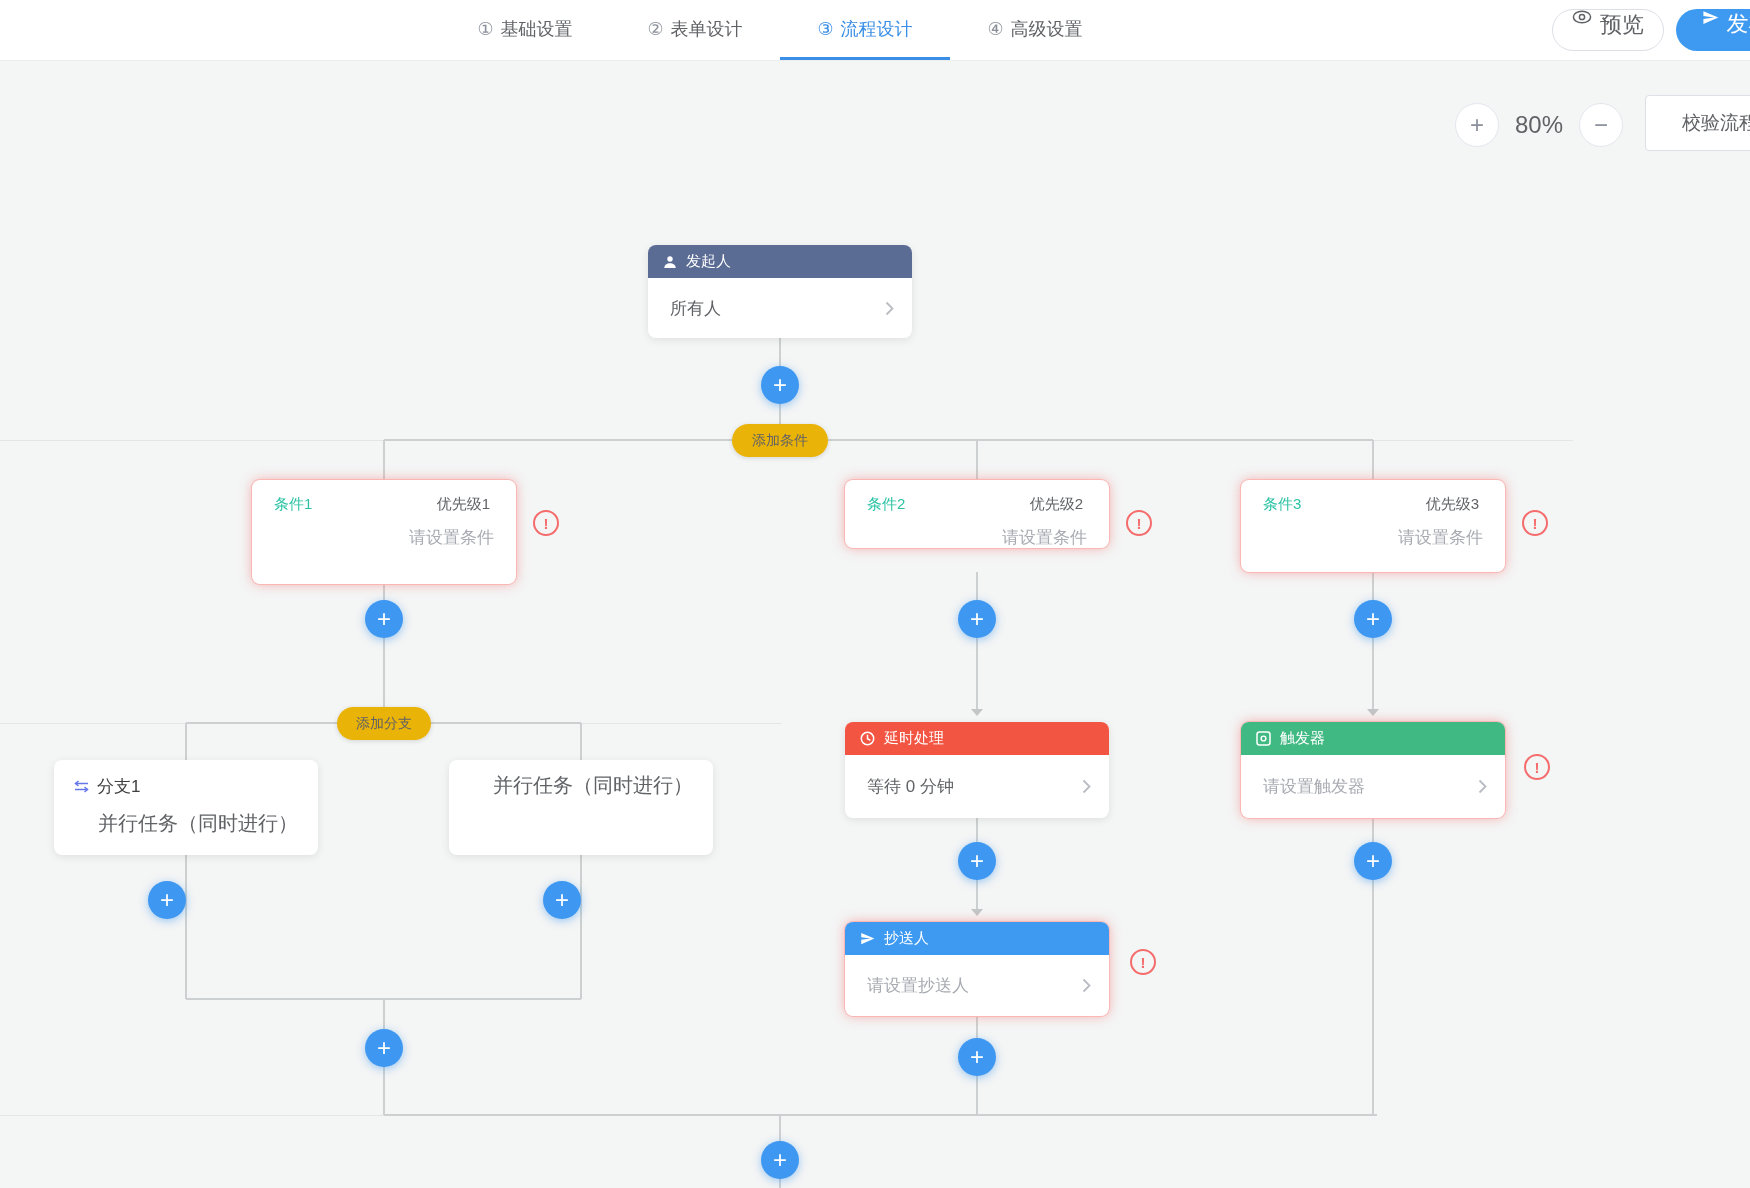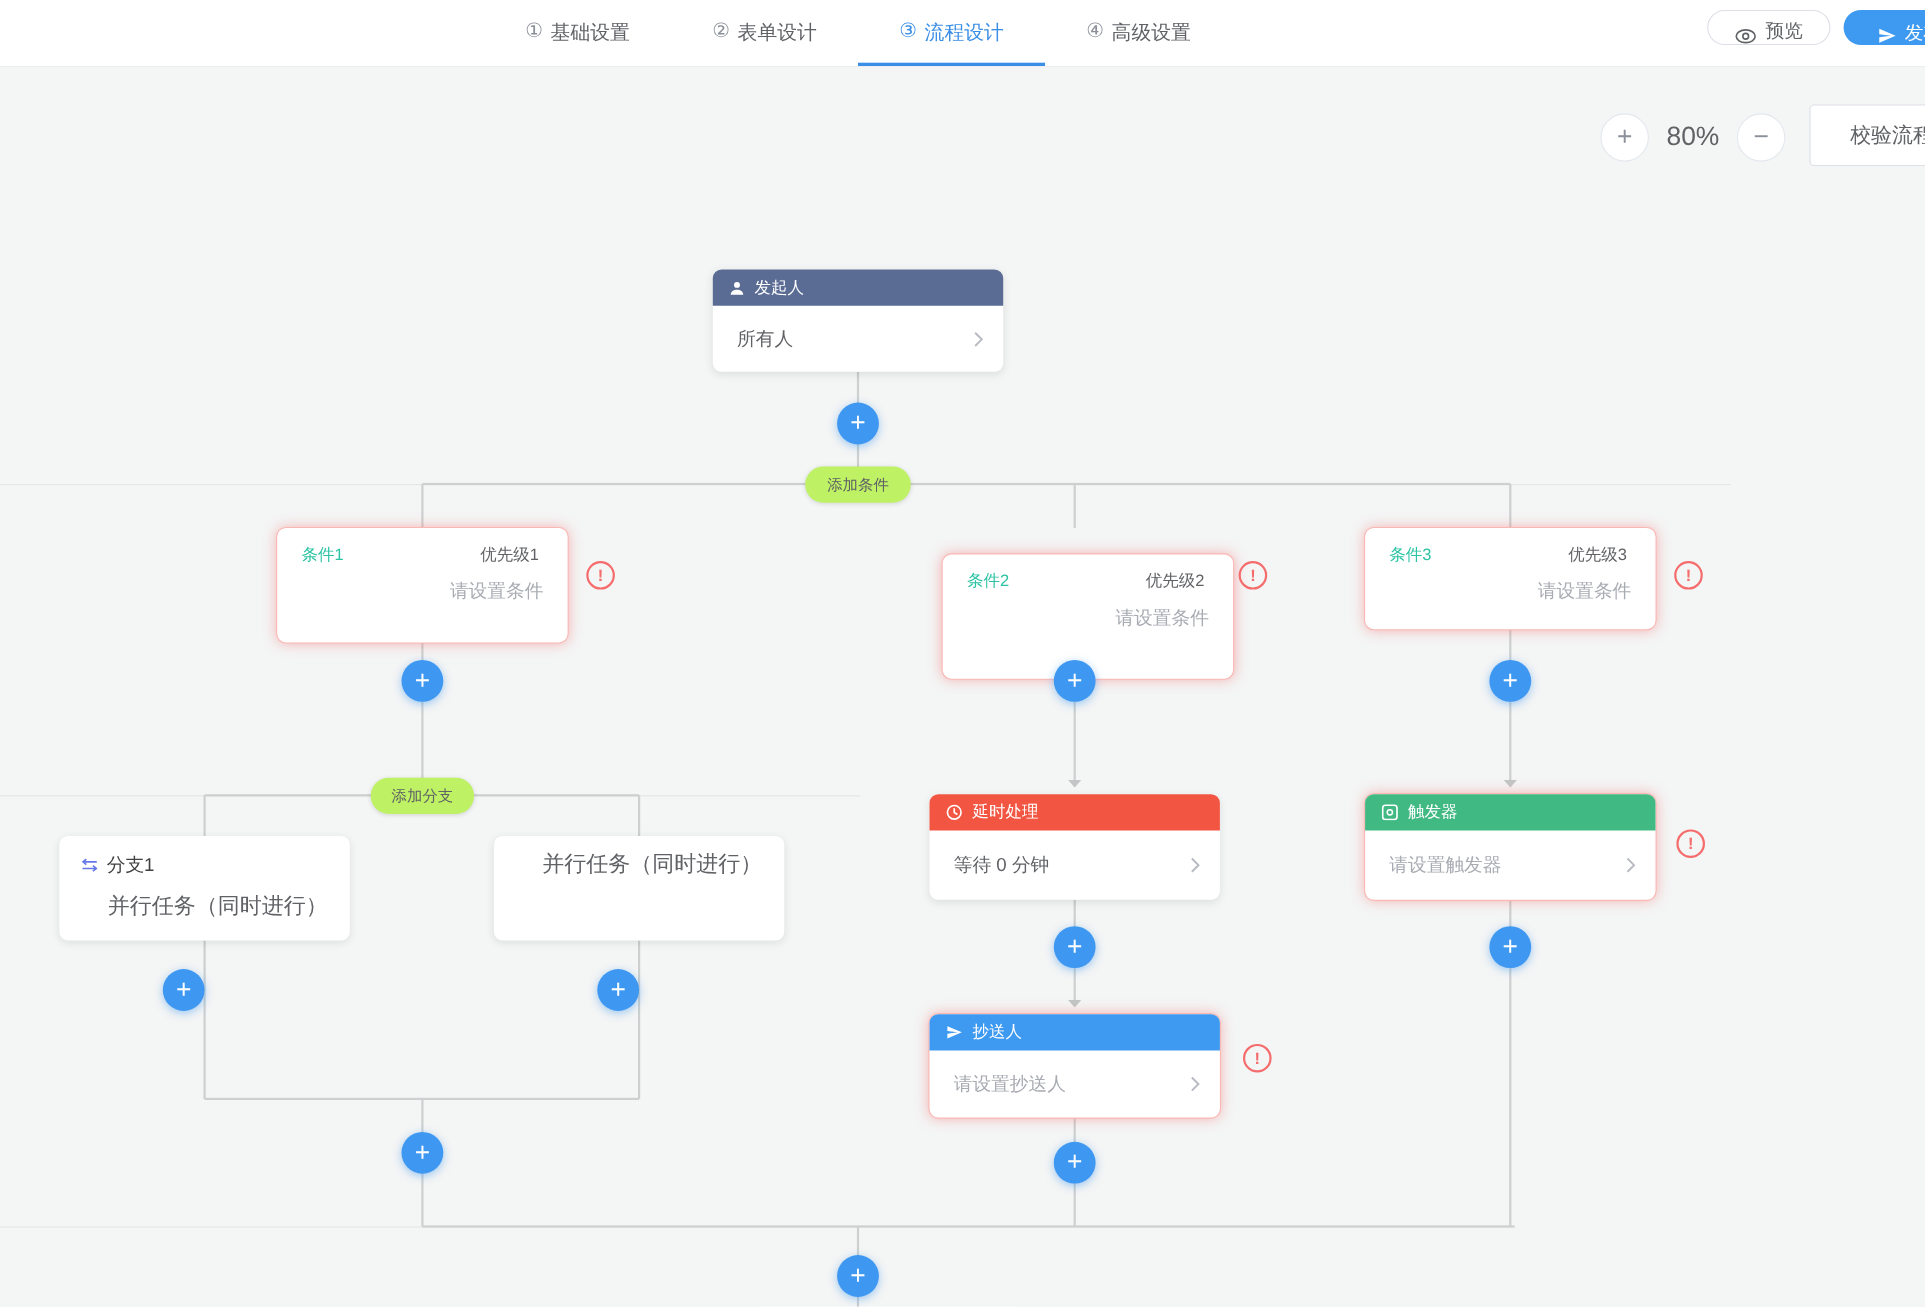--- a/index.html
+++ b/index.html
@@ -7,22 +7,22 @@
     font-family:"Liberation Sans","DejaVu Sans",sans-serif;color:#606266;}
   
   .navbar{position:absolute;left:0;top:0;width:1750px;height:60px;background:#fff;
     border-bottom:1px solid #ebedef;z-index:50;}
   .steps{position:absolute;left:440px;top:0;height:60px;display:flex;}
   .step{width:170px;height:57px;display:flex;align-items:center;justify-content:center;
     gap:7px;font-size:18px;color:#606266;cursor:pointer;border-bottom:3px solid transparent;}
   .step .num{font-size:18px;color:#8a8f99;}
   .step.active{color:#3a8ee6;border-bottom-color:#3a8ee6;}
   .step.active .num{color:#3a8ee6;}
-  .pill-btn{position:absolute;top:9px;height:32px;border-radius:21px;display:flex;
-    align-items:flex-end;justify-content:center;gap:8px;font-size:17px;cursor:pointer;box-sizing:border-box;}
+  .pill-btn{position:absolute;top:9px;height:42px;border-radius:21px;display:flex;
+    align-items:flex-start;justify-content:center;gap:8px;font-size:22px;cursor:pointer;box-sizing:border-box;}
   .btn-preview{left:1552px;width:112px;background:#fff;border:1px solid #dcdfe6;color:#606266;}
   .btn-publish{left:1676px;width:120px;background:#3e9af0;color:#fff;border:none;}
   
   .canvas{position:absolute;left:0;top:60px;width:1750px;height:1128px;background:#f4f5f5;}
   
   .zoom-circle{position:absolute;width:44px;height:44px;border-radius:50%;background:#fff;
     border:1px solid #e4e7ed;box-sizing:border-box;display:flex;align-items:center;
     justify-content:center;font-size:24px;color:#8a8f99;cursor:pointer;z-index:20;}
   .zoom-pct{position:absolute;left:1499px;top:103px;width:80px;height:44px;line-height:44px;
     text-align:center;font-size:24px;color:#606266;z-index:20;}
@@ -33,21 +33,21 @@
   .vl{position:absolute;width:2px;background:#ccd0d0;z-index:1;}
   .hl{position:absolute;height:2px;background:#ccd0d0;z-index:1;}
   .fl{position:absolute;height:1px;background:#e3e6e6;z-index:0;}
   .arrow-down{position:absolute;width:0;height:0;border-left:6px solid transparent;
     border-right:6px solid transparent;border-top:7px solid #c2c6c6;z-index:1;}
   
   .plus{position:absolute;width:38px;height:38px;border-radius:50%;background:#3e97f0;color:#fff;
     display:flex;align-items:center;justify-content:center;font-size:24px;font-weight:300;
     box-shadow:0 2px 8px rgba(62,151,240,.5);cursor:pointer;z-index:6;line-height:1;}
   
-  .tag-pill{position:absolute;background:#bef264;border-radius:17px;display:flex;align-items:center;
+  .tag-pill{position:absolute;background:#eab308;border-radius:17px;display:flex;align-items:center;
     justify-content:center;font-size:14px;color:#606266;box-shadow:0 1px 5px rgba(0,0,0,.14);
     cursor:pointer;z-index:5;}
   
   .card{position:absolute;width:264px;background:#fff;border-radius:8px;
     box-shadow:0 2px 8px rgba(0,0,0,.09);cursor:pointer;z-index:4;box-sizing:border-box;text-align:right;}
   .card.error{box-shadow:0 0 0 1px #f9b8b4,0 0 12px rgba(245,108,108,.55);}
   .card-header{height:33px;border-radius:8px 8px 0 0;display:flex;align-items:center;
     padding:0 15px;gap:9px;color:#fff;font-size:15px;}
   .hd-initiator{background:#5a6b94;}
   .hd-delay{background:#f25643;}
@@ -186,21 +186,21 @@
     <div class="cond-top">
       <span class="cond-title">条件1</span>
       <span class="cond-priority">优先级1</span>
     </div>
     <div class="cond-ph">请设置条件</div>
   </div>
   <div class="warn" style="left:533px;top:510px;">
     <span>!</span>
   </div>
 
-  <div class="card error" style="left:845px;top:504px;height:113px;margin-left:12px;">
+  <div class="card error" style="left:845px;top:480px;height:68px;">
     <div class="cond-top">
       <span class="cond-title">条件2</span>
       <span class="cond-priority">优先级2</span>
     </div>
     <div class="cond-ph">请设置条件</div>
   </div>
   <div class="warn" style="left:1126px;top:510px;">
     <span>!</span>
   </div>
 

